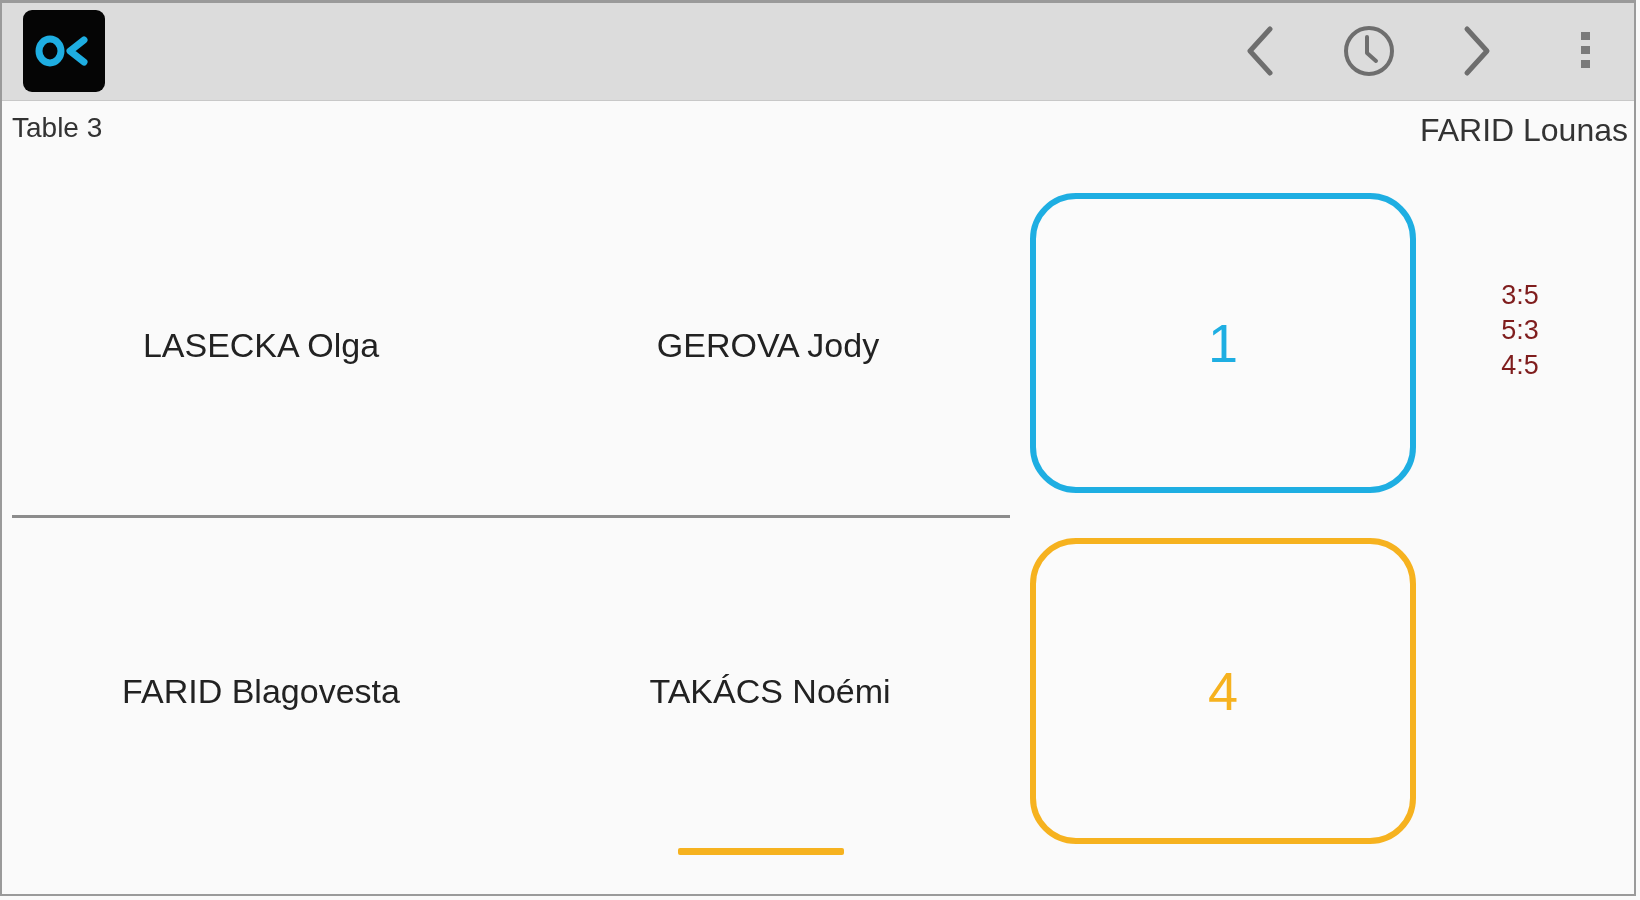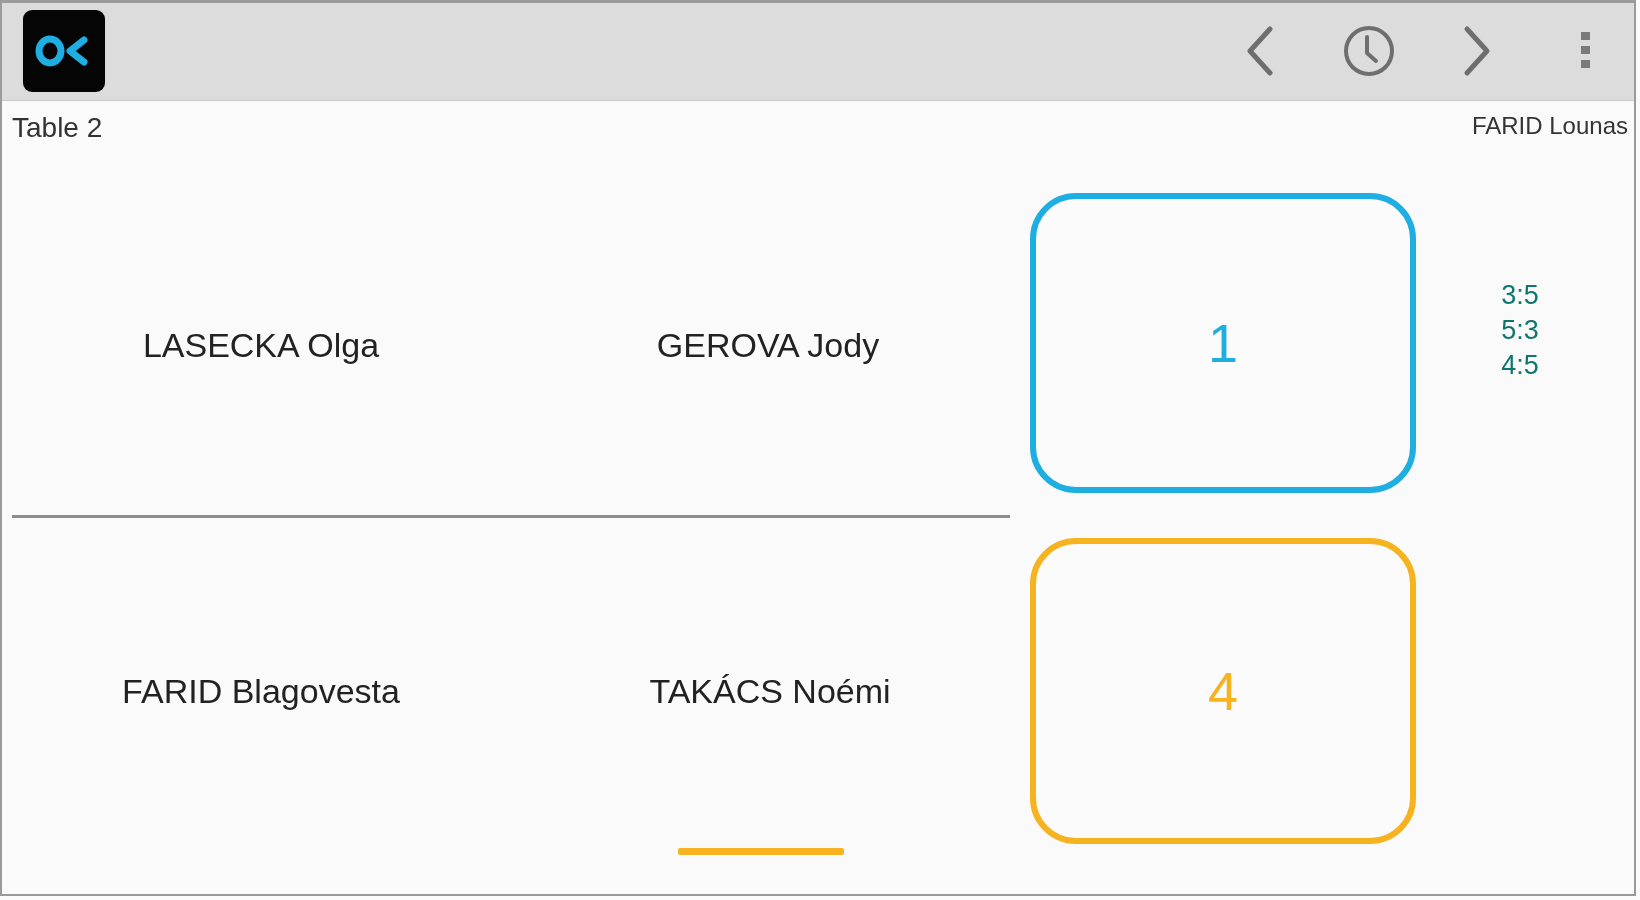--- a/index.html
+++ b/index.html
@@ -29,21 +29,21 @@
   }
   .tb-icon {
     position:absolute; top:18px; width:60px; height:60px;
     display:flex; align-items:center; justify-content:center;
     cursor:pointer;
   }
   .label-table {
     position:absolute; left:12px; top:112px; font-size:28px; color:#333;
   }
   .label-umpire {
-    position:absolute; right:12px; top:112px; font-size:24px; color:#333;
+    position:absolute; right:12px; top:112px; font-size:32px; color:#333;
     text-align:right;
   }
   .player {
     position:absolute; font-size:34px; color:#222; white-space:nowrap;
     transform:translateX(-50%);
   }
   .divider {
     position:absolute; left:12px; top:515px; width:998px; height:3px;
     background:#8c8c8c;
   }
@@ -53,21 +53,21 @@
   }
   .score-box {
     position:absolute; width:386px; height:300px; box-sizing:border-box;
     border-radius:46px; display:flex; align-items:center; justify-content:center;
     font-size:54px; cursor:pointer; background:#fbfbfb;
   }
   .score-box.blue { border:6px solid #1eaee2; color:#1eaee2; left:1030px; top:193px; }
   .score-box.orange { border:6px solid #f6b21f; color:#f6b21f; left:1030px; top:538px; height:306px; }
   .games {
     position:absolute; left:1480px; top:278px; width:80px;
-    font-size:27px; line-height:35px; color:#0f766e; text-align:center;
+    font-size:27px; line-height:35px; color:#7f1d1d; text-align:center;
   }
   .games div { display:block; }
 </style>
 </head>
 <body>
 
 <div class="topbar">
   <div class="logo">
     <svg width="64" height="40" viewBox="0 0 64 40">
       <ellipse cx="18" cy="20" rx="11" ry="12" fill="none" stroke="#1eaee2" stroke-width="7"></ellipse>
@@ -93,21 +93,21 @@
   </div>
   <div class="tb-icon" style="left:1554px;">
     <svg width="16" height="44" viewBox="0 0 16 44">
       <rect x="3" y="3" width="9" height="8" fill="#7a7a7a"></rect>
       <rect x="3" y="17" width="9" height="8" fill="#7a7a7a"></rect>
       <rect x="3" y="31" width="9" height="8" fill="#7a7a7a"></rect>
     </svg>
   </div>
 </div>
 
-<div class="label-table">Table 2</div>
+<div class="label-table">Table 3</div>
 <div class="label-umpire">FARID Lounas</div>
 
 <div class="player" style="left:261px; top:326px;">LASECKA Olga</div>
 <div class="player" style="left:768px; top:326px;">GEROVA Jody</div>
 
 <div class="divider"></div>
 
 <div class="player" style="left:261px; top:672px;">FARID Blagovesta</div>
 <div class="player" style="left:770px; top:672px;">TAKÁCS Noémi</div>
 

